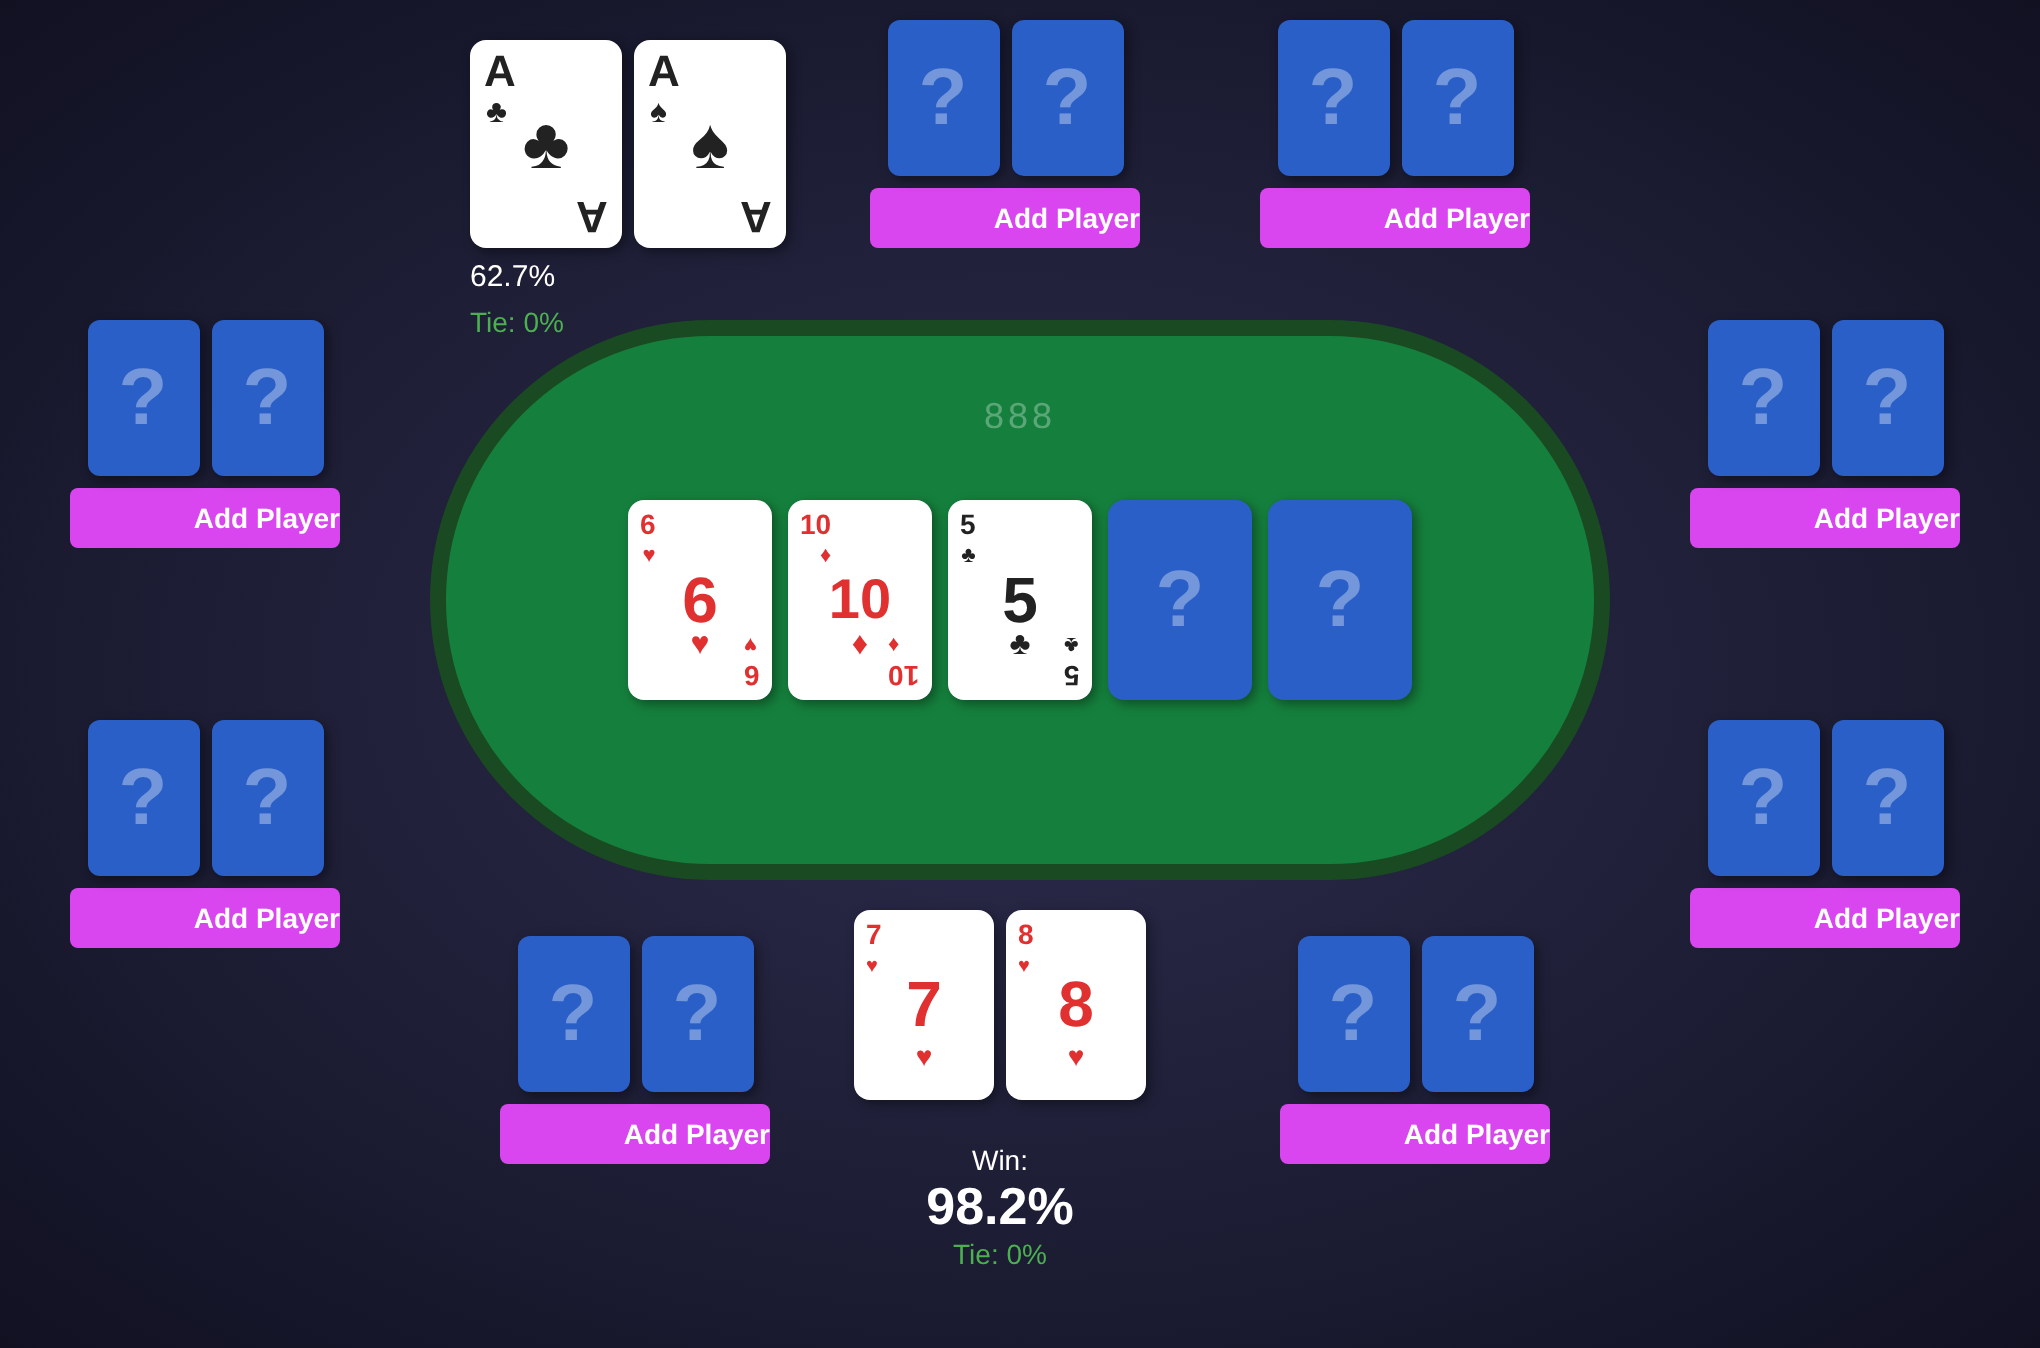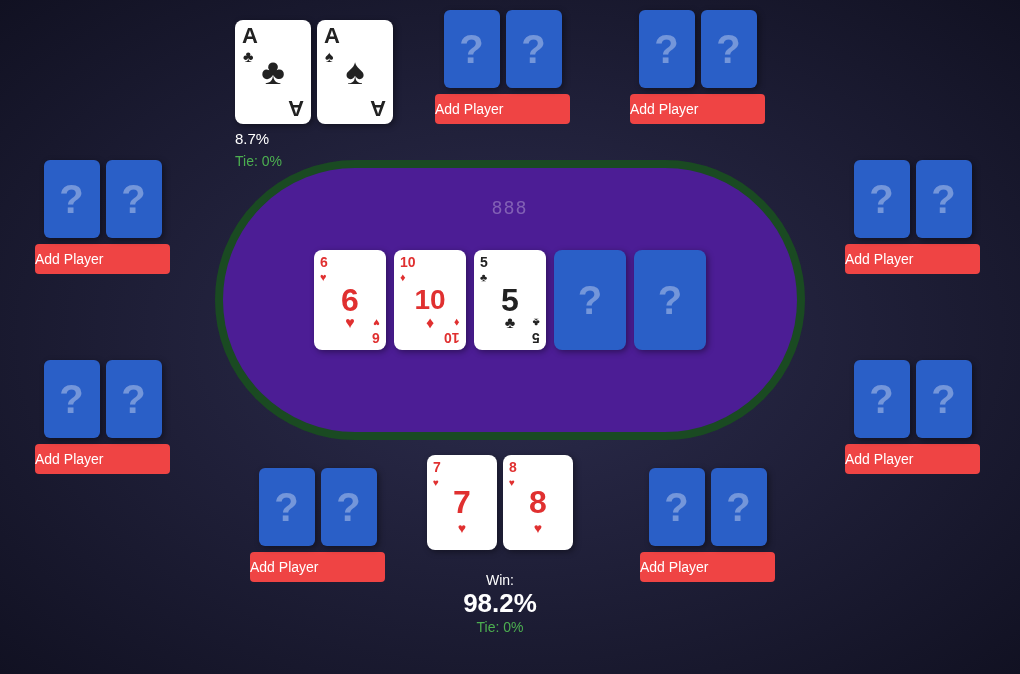--- a/index.html
+++ b/index.html
@@ -17,28 +17,29 @@
     .table-container {
       position: absolute;
       top: 160px;
       left: 215px;
       width: 590px;
       height: 280px;
     }
     .poker-table {
       width: 100%;
       height: 100%;
-      background: #4c1d95;
+      background: #15803d;
       border-radius: 140px;
       border: 8px solid #1a4a22;
       display: flex;
       align-items: center;
       justify-content: center;
       flex-direction: column;
       position: relative;
+      text-align: right;
     }
     .table-brand {
       position: absolute;
       top: 30px;
       font-size: 18px;
       color: rgba(255,255,255,0.3);
       letter-spacing: 2px;
     }
 
     
@@ -109,28 +110,29 @@
       border-radius: 6px;
     }
     .player-card-lg {
       width: 70px;
       height: 95px;
       border-radius: 8px;
     }
 
     
     .add-player-btn {
-      background: #ef4444;
+      background: #d946ef;
       color: #fff;
       border: none;
       border-radius: 4px;
       padding: 7px 0;
       font-size: 14px;
       cursor: pointer;
-      text-align: left;
+      text-align: right;
+      font-weight: bold;
     }
 
     
     .player-slot {
       position: absolute;
       display: flex;
       flex-direction: column;
       align-items: center;
       gap: 6px;
     }
@@ -284,21 +286,21 @@
       <span class="ace-bottom">A</span>
     </div>
 
     <div class="ace-card">
       <span class="ace-top">A</span>
       <span class="ace-suit-top" style="color:#222;">♠</span>
       <span class="ace-center" style="color:#222;">♠</span>
       <span class="ace-bottom">A</span>
     </div>
   </div>
-  <div class="hero-stats">8.7%</div>
+  <div class="hero-stats">62.7%</div>
   <div class="hero-tie">Tie: 0%</div>
 </div>
 
 <div class="player-slot slot-top-left">
   <div class="player-cards">
     <div class="card card-blue player-card-sm">
       <span class="card-question">?</span>
     </div>
     <div class="card card-blue player-card-sm">
       <span class="card-question">?</span>

